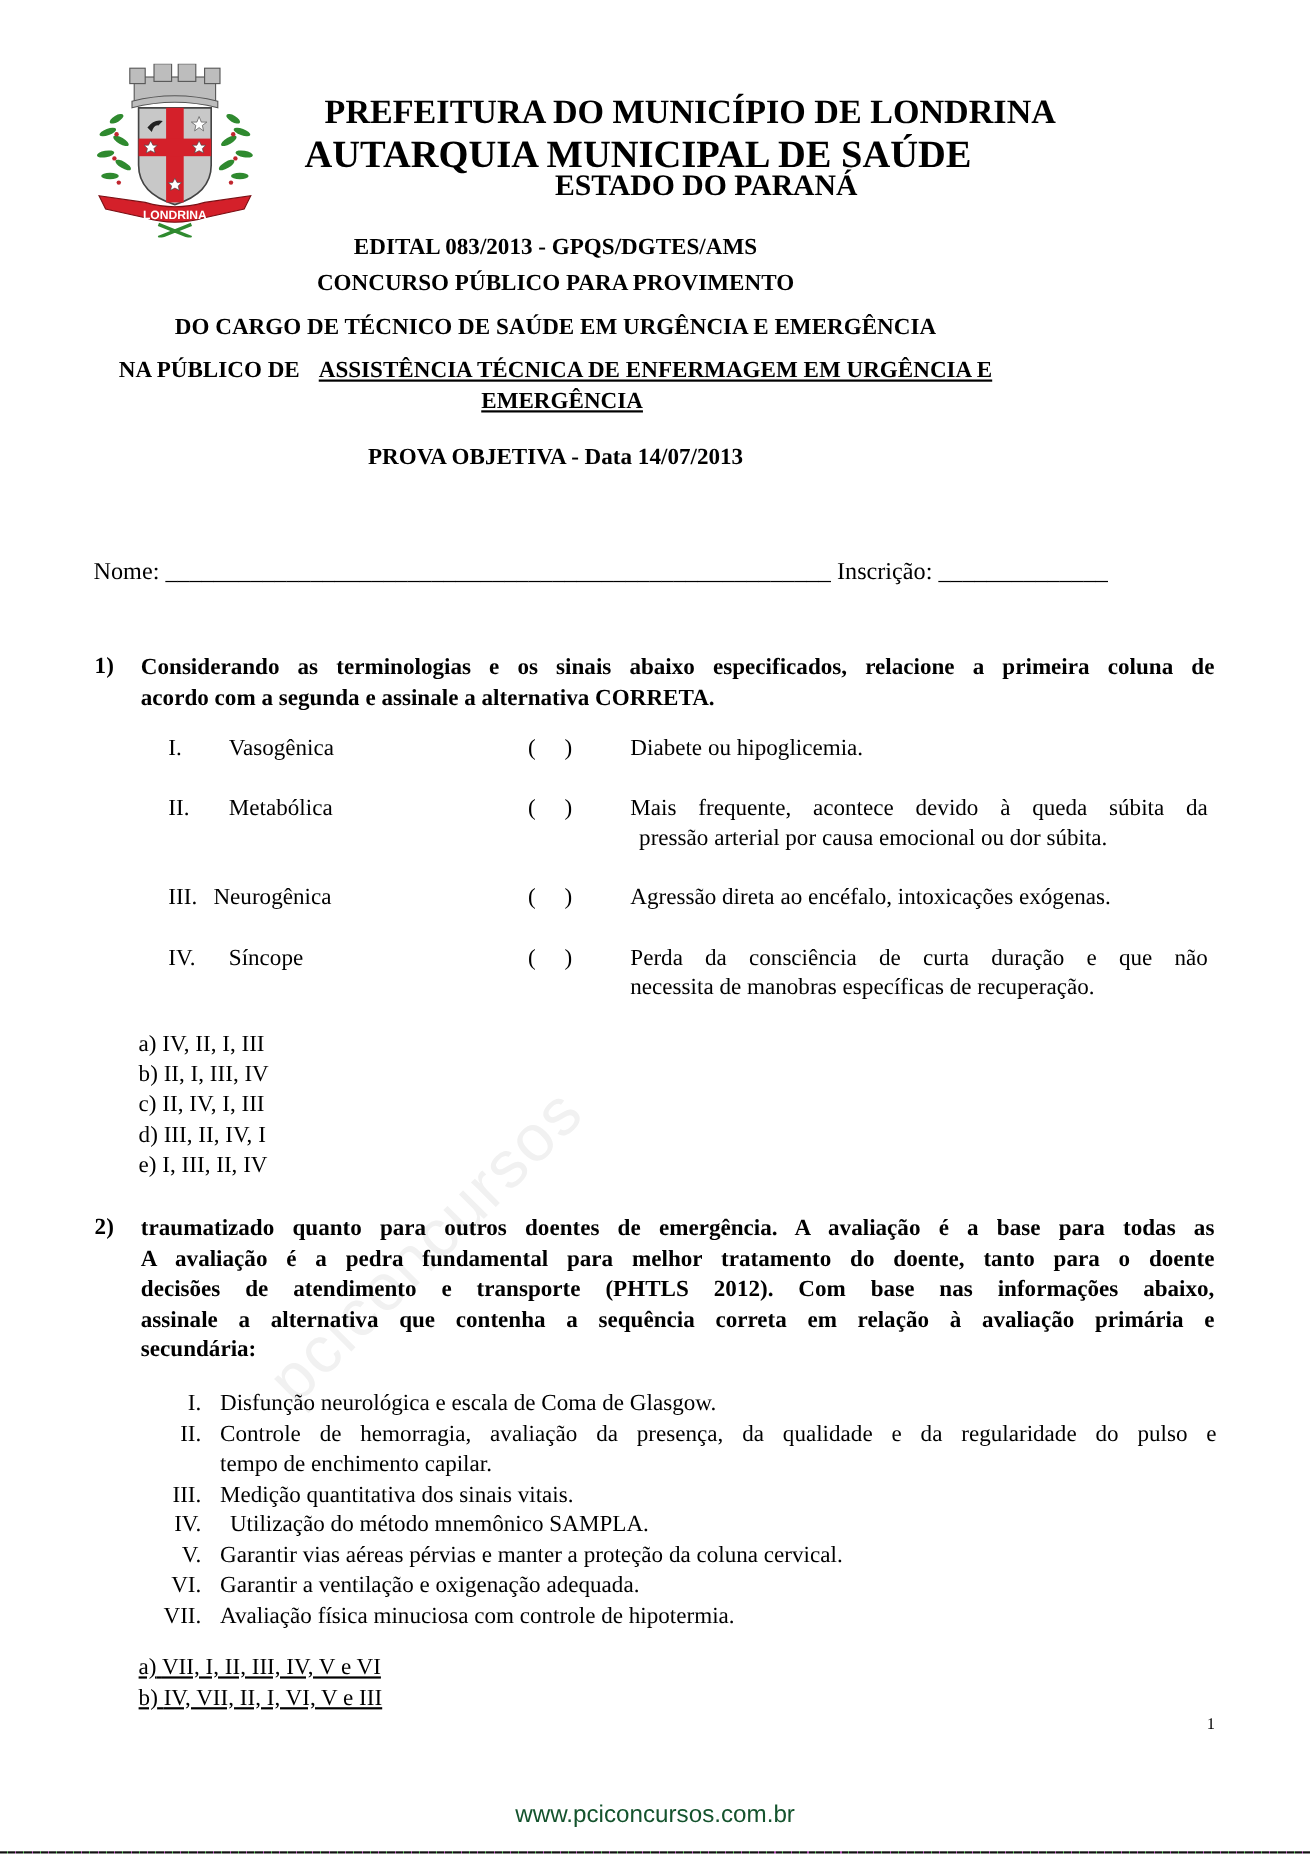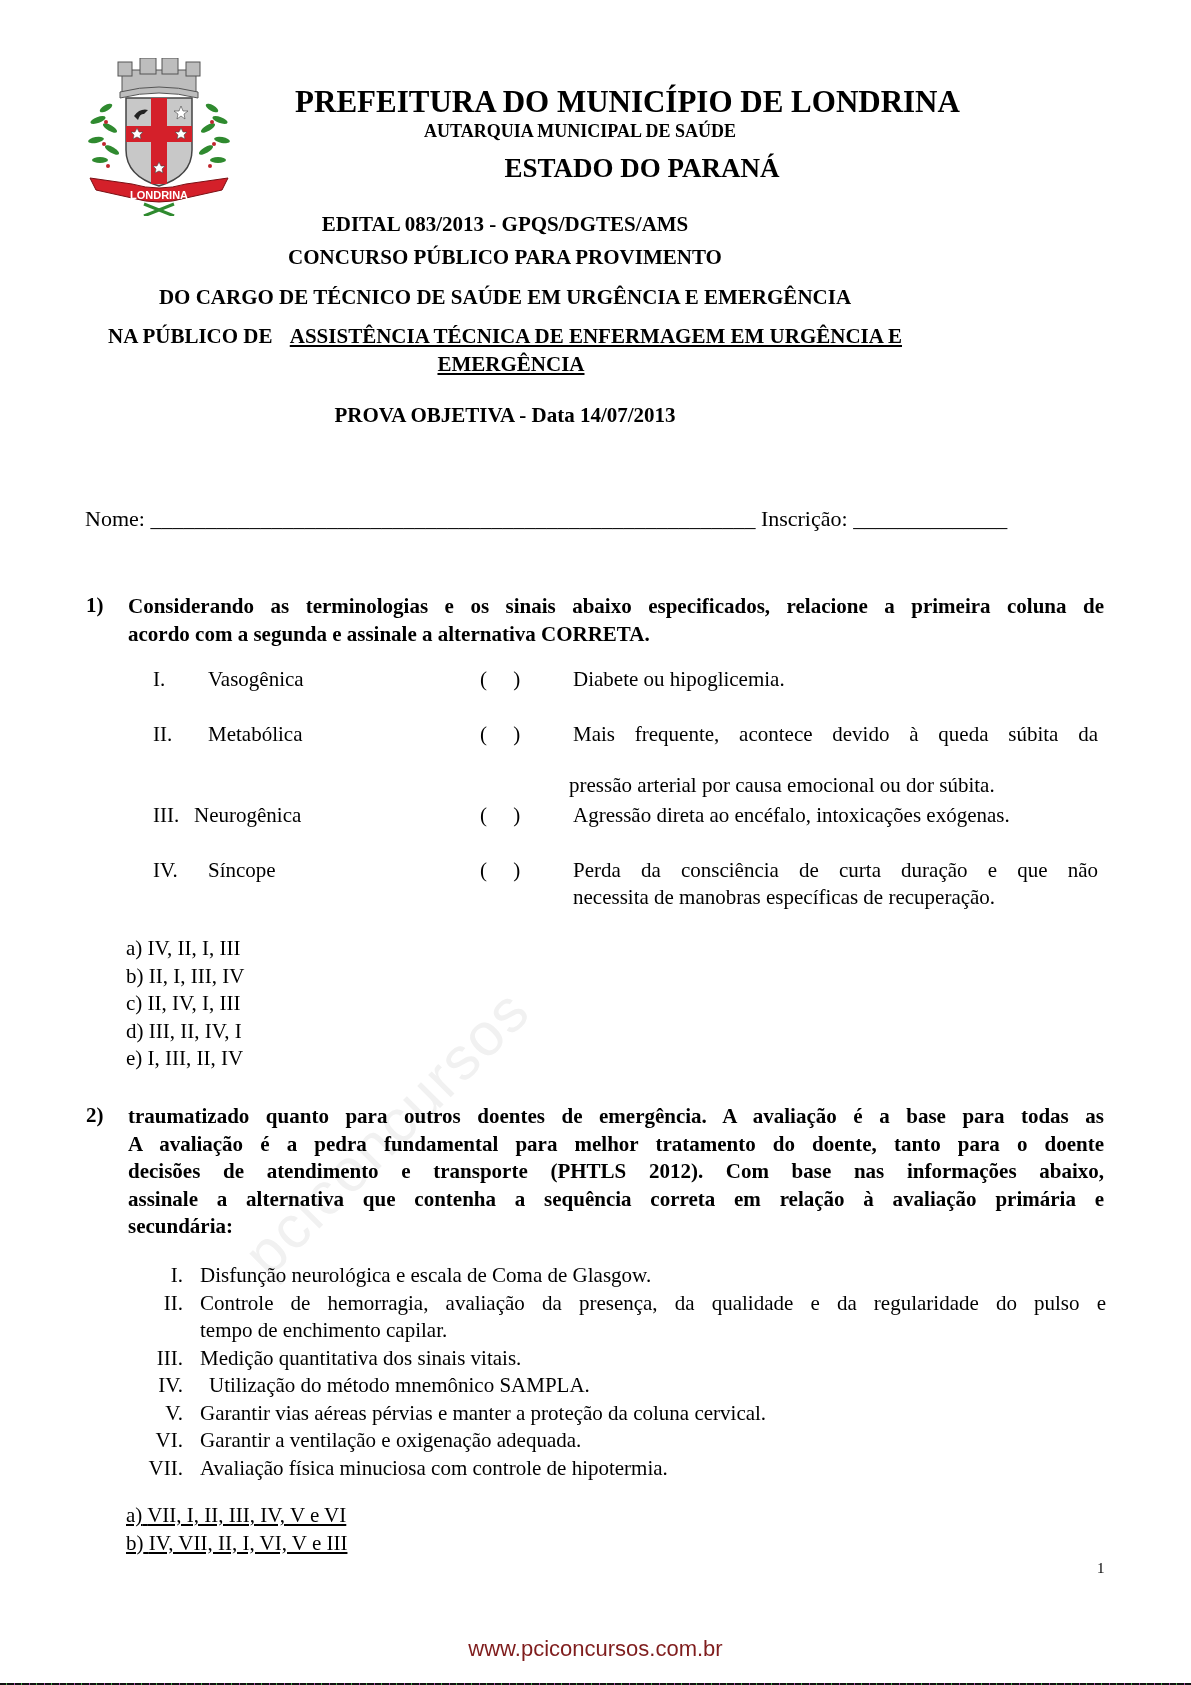--- a/index.html
+++ b/index.html
@@ -2,33 +2,33 @@
 <html><head>
 <meta charset="utf-8">
 <style>
   html, body { margin: 0; padding: 0; background: #ffffff; }
   body { width: 1191px; height: 1685px; position: relative; overflow: hidden;
          font-family: "Liberation Serif", "DejaVu Serif", serif; color: #000; }
   .abs { position: absolute; }
   .logo { left: 84px; top: 58px; width: 150px; height: 158px; }
   .hdr { left: 0; width: 1010px; text-align: center; font-weight: bold; white-space: nowrap; }
   .h1 { top: 84px; font-size: 31px; left: 120px; width: 1015px; }
-  .h2 { top: 121px; font-size: 18px; left: 80px; width: 1000px; }
+  .h2 { top: 121px; font-size: 35px; left: 80px; width: 1000px; }
   .h3 { top: 153px; font-size: 27px; left: 142px; width: 1000px; }
   .t { font-size: 21px; }
   .u { text-decoration: underline; margin-left: 12px; }
   .nome { left: 85px; top: 506px; font-size: 22px; white-space: nowrap; }
   .q { font-size: 21px; font-weight: bold; line-height: 27.5px; text-align: justify; }
   .qnum { font-size: 21px; font-weight: bold; }
   .item { font-size: 21px; line-height: 27.5px; }
   .watermark { left: 230px; top: 1240px; font-family: "Liberation Sans", sans-serif;
                font-size: 60px; color: #f1f1f1; transform: rotate(-45deg);
                transform-origin: left top; white-space: nowrap; letter-spacing: 2px; }
   .footer-url { left: 0; width: 1191px; top: 1636px; text-align: center;
-                font-family: "Liberation Sans", sans-serif; font-size: 22px; color: #7f1d1d; }
+                font-family: "Liberation Sans", sans-serif; font-size: 22px; color: #14532d; }
   .pagenum { left: 1097px; top: 1560px; font-size: 15px; }
   .bottom-rule { left: 0; top: 1683px; width: 1191px; height: 2px;
                  background: repeating-linear-gradient(90deg,#111 0 6px,#4a4 6px 7px,#111 7px 14px,#a4a 14px 15px); }
 </style>
 </head>
 <body>
 
 <div class="abs logo">
   <svg width="150" height="158" viewBox="0 0 150 158">
 
@@ -114,21 +114,21 @@
     <span style="position:absolute; left:0;">I.</span>
     <span style="position:absolute; left:55px; white-space:nowrap;">Vasogênica</span>
     <span style="position:absolute; left:327px; white-space:pre;">(     )</span>
     <div style="position:absolute; left:420px; width:525px; white-space:nowrap;">Diabete ou hipoglicemia.</div>
   </div>
   <div class="item" style="position:absolute; top:55px; left:0;">
     <span style="position:absolute; left:0;">II.</span>
     <span style="position:absolute; left:55px; white-space:nowrap;">Metabólica</span>
     <span style="position:absolute; left:327px; white-space:pre;">(     )</span>
     <div style="position:absolute; left:420px; width:525px; white-space:nowrap; text-align:justify; text-align-last:justify;">Mais frequente, acontece devido à queda súbita da</div>
-    <div style="position:absolute; left:416px; top:27px; width:525px; white-space:nowrap;margin-top:24px;">pressão arterial por causa emocional ou dor súbita.</div>
+    <div style="position:absolute; left:428px; top:27px; width:525px; white-space:nowrap;">pressão arterial por causa emocional ou dor súbita.</div>
   </div>
   <div class="item" style="position:absolute; top:136px; left:0;">
     <span style="position:absolute; left:0;">III.</span>
     <span style="position:absolute; left:41px; white-space:nowrap;text-align:center;">Neurogênica</span>
     <span style="position:absolute; left:327px; white-space:pre;">(     )</span>
     <div style="position:absolute; left:420px; width:525px; white-space:nowrap;">Agressão direta ao encéfalo, intoxicações exógenas.</div>
   </div>
   <div class="item" style="position:absolute; top:191px; left:0;">
     <span style="position:absolute; left:0;">IV.</span>
     <span style="position:absolute; left:55px; white-space:nowrap;">Síncope</span>

